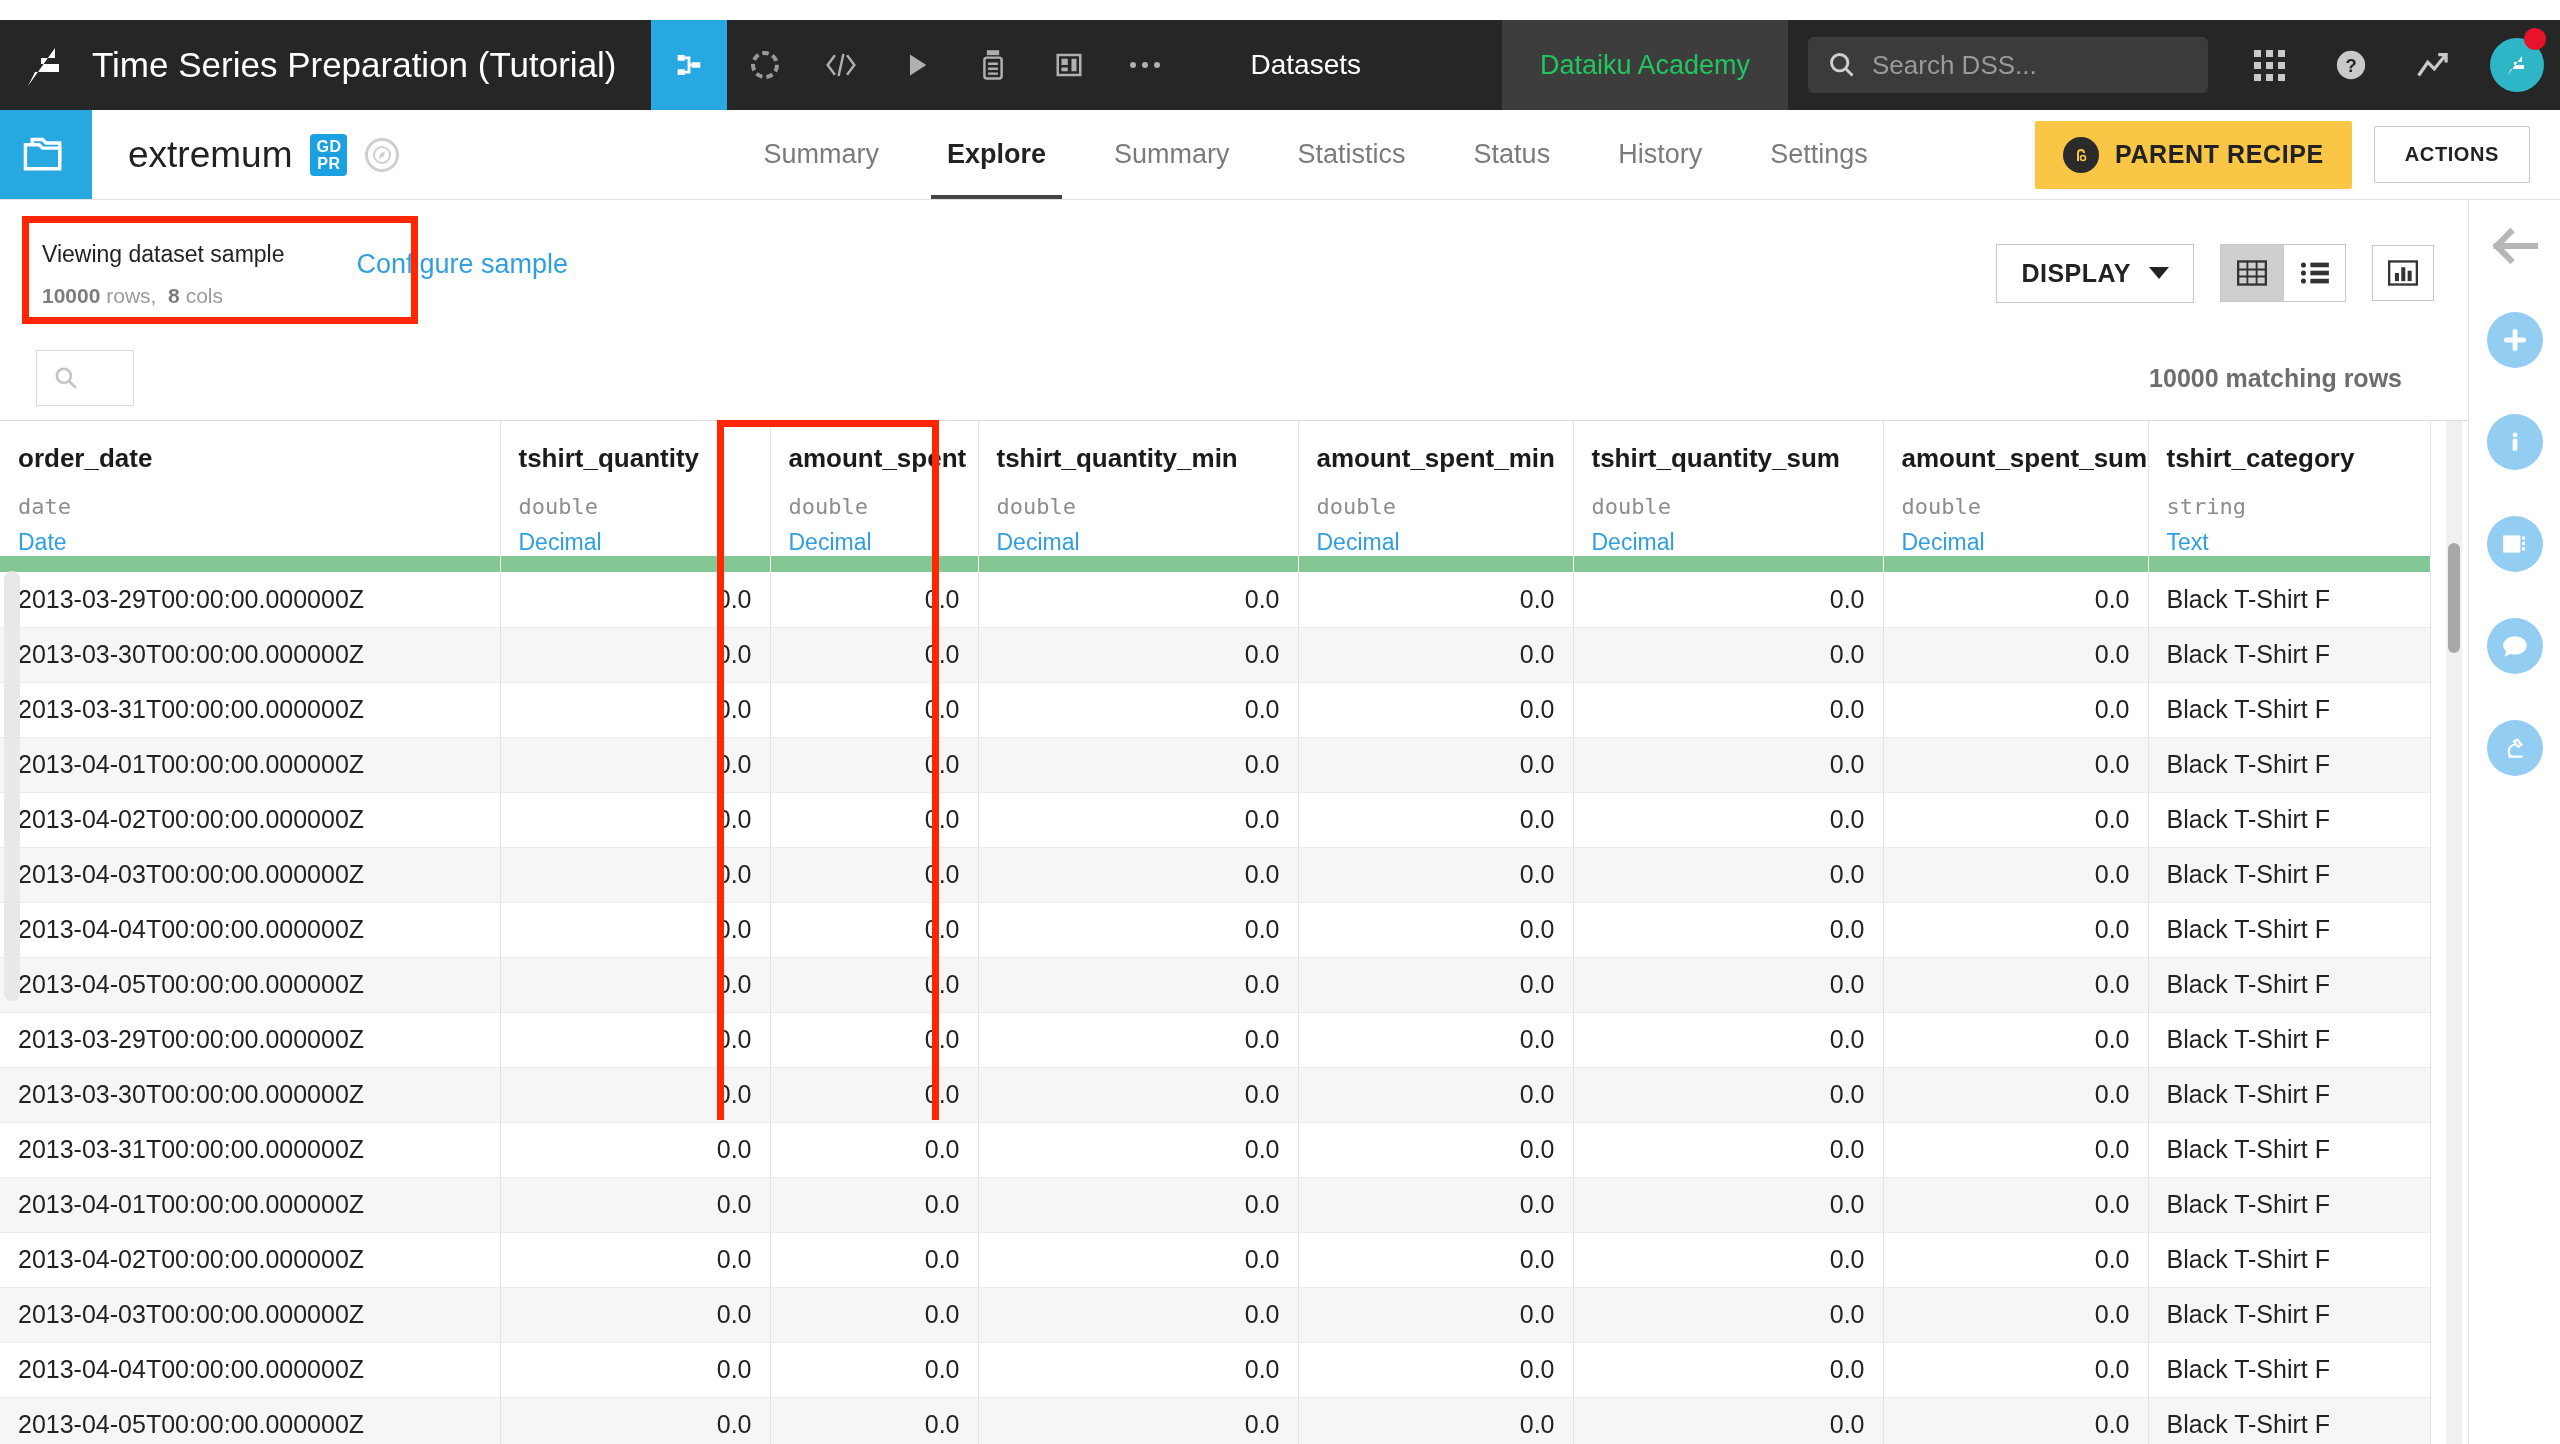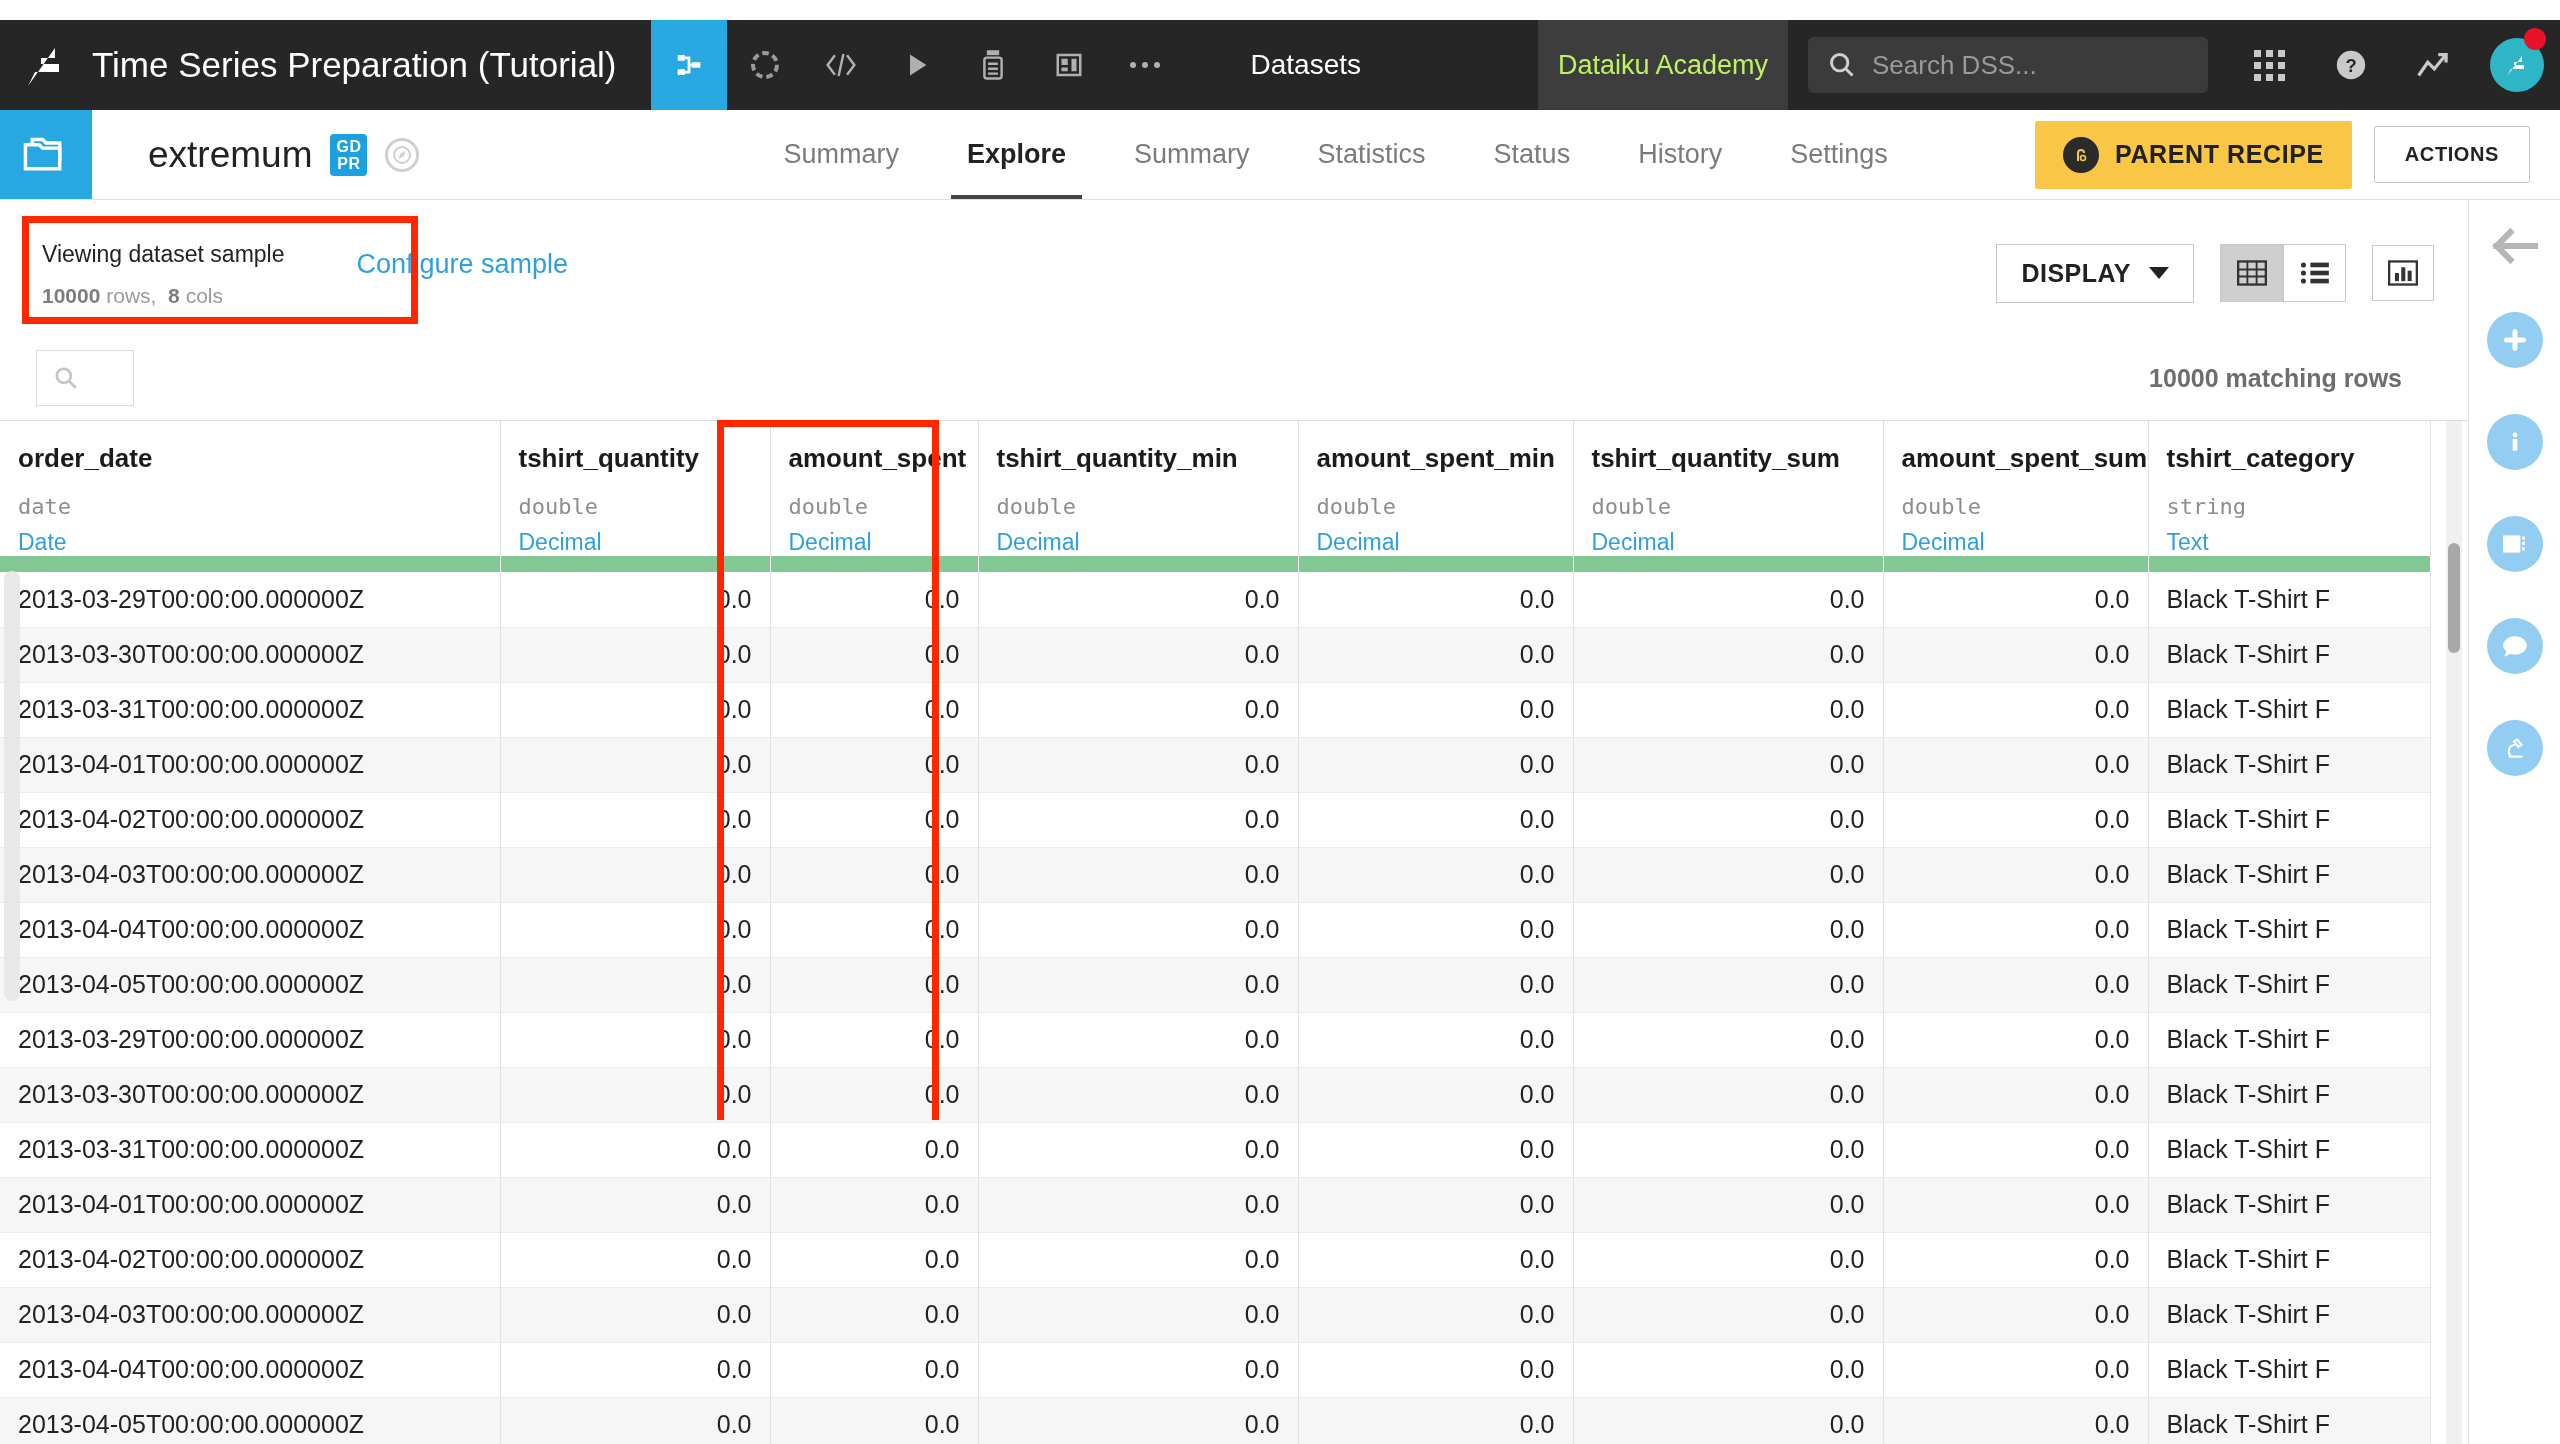--- a/index.html
+++ b/index.html
@@ -31,21 +31,21 @@
     color: #b0b0b0;
   }
   .tn-iconbtn.active { background: #28a8e0; color: #fff; }
   .tn-datasets {
     display: flex; align-items: center; justify-content: center;
     color: #fff; font-size: 28px; padding: 0 38px; margin-left: 30px;
   }
   .tn-spacer { flex: 1; }
   .tn-academy {
     display: flex; align-items: center; justify-content: center;
-    color: #bef264; font-size: 27px; padding: 0 20px;
+    color: #22c55e; font-size: 27px; padding: 0 38px;
     background: #3d3d3d;
   }
   .tn-search {
     display: flex; align-items: center;
     background: #3b3b3b; border-radius: 6px;
     height: 56px; width: 400px; margin: auto 20px; padding: 0 20px;
     align-self: center;
   }
   .tn-search input {
     background: transparent; border: none; outline: none;
@@ -78,21 +78,21 @@
     height: 90px; background: #fff;
     border-bottom: 1px solid #e0e0e0;
     display: flex; align-items: stretch; position: relative;
   }
   .sn-folder {
     width: 92px; background: #28a8e0;
     display: flex; align-items: center; justify-content: center;
   }
   .sn-title {
     display: flex; align-items: center; gap: 18px;
-    padding-left: 56px;
+    padding-left: 36px;
   }
   .sn-name { font-size: 37px; color: #222; font-weight: 400; }
   .gdpr-badge {
     background: #1ba0e2; color: #fff;
     font-size: 16px; font-weight: bold; line-height: 17px;
     padding: 4px 6px; border-radius: 4px; text-align: center;
     letter-spacing: 0.5px;
   }
   .circle-icon {
     width: 34px; height: 34px; border-radius: 50%;

